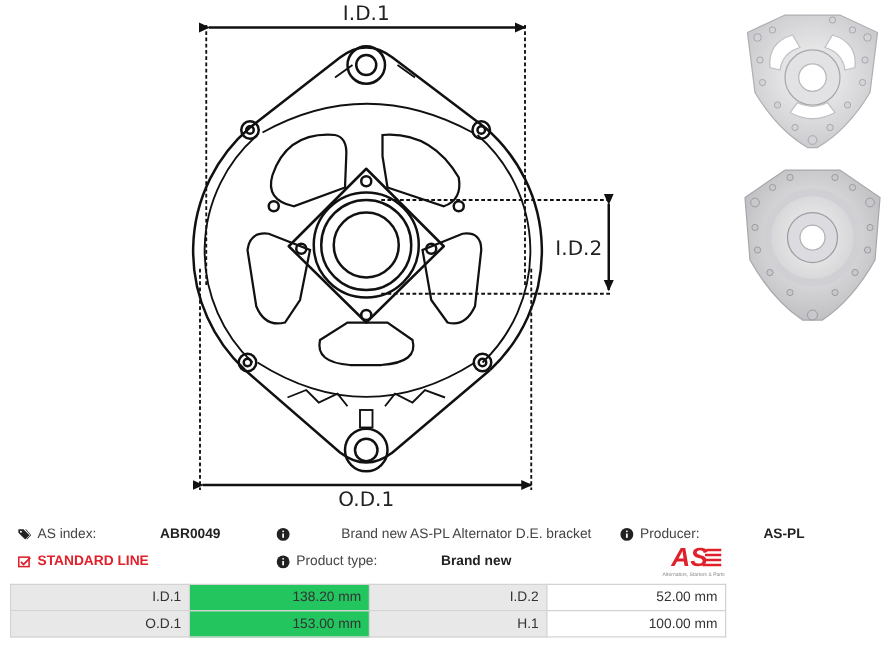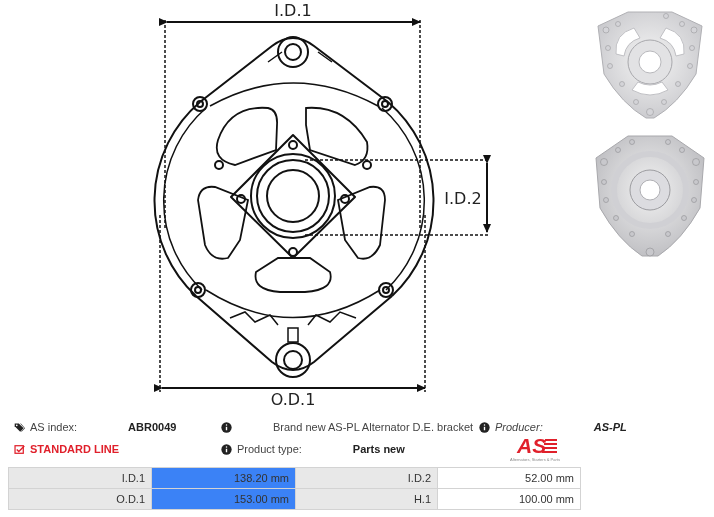--- a/index.html
+++ b/index.html
@@ -15,27 +15,27 @@
   .photo-1 { top: 4px; width: 124px; height: 120px; }
   .photo-2 { top: 128px; width: 124px; height: 140px; }
 
   .info-row { position: absolute; font-size: 11px; color: #444; display: flex; align-items: center; gap: 5px; white-space: nowrap; text-align: right; }
   .info-row b { font-weight: bold; color: #222; margin-left: 46px; }
   .icon { display: inline-block; width: 11px; height: 11px; }
   .icon svg { width: 100%; height: 100%; display: block; }
 
   .standard-line { color: #e0202b; font-weight: bold; }
 
-  .logo { position: absolute; left: 507px; top: 433px; width: 56px; height: 30px; }
+  .logo { position: absolute; left: 527px; top: 433px; width: 56px; height: 30px; }
   .logo svg { width: 100%; height: 100%; }
 
   .spec-table { position: absolute; left: 8px; top: 467px; border-collapse: collapse; font-size: 11px; color: #333; }
   .spec-table td { border: 1px solid #d3d3d3; height: 21px; padding: 0 6px; text-align: right; }
   .spec-table td.k { background: #e8e8e8; width: 143px; }
-  .spec-table td.v { background: #3b82f6; width: 144px; }
+  .spec-table td.v { background: #22c55e; width: 144px; }
   .spec-table td.k2 { background: #e8e8e8; width: 142px; }
   .spec-table td.v2 { background: #ffffff; width: 143px; margin-left: 28px; }
 </style>
 </head>
 <body>
 
 <div class="drawing">
   <svg viewBox="150 0 350 405" xmlns="http://www.w3.org/2000/svg" fill="none" stroke="#111" stroke-width="2">
     <defs>
       <marker id="arr" markerWidth="10" markerHeight="10" refX="8" refY="5" orient="auto" markerUnits="userSpaceOnUse">
@@ -204,24 +204,24 @@
 
 <div class="info-row" style="left:221px; top:443px;">
   <span class="icon">
     <svg viewBox="0 0 16 16">
         <circle cx="8" cy="8" r="7.5" fill="#222"></circle>
         <rect x="7" y="7" width="2" height="5" fill="#fff"></rect>
         <circle cx="8" cy="4.5" r="1.1" fill="#fff"></circle>
       </svg>
   </span>
   <span>Product type:</span>
-  <b>Parts new</b>
-</div>
-
-<div class="info-row" style="left:479px; top:421px;font-style:italic;">
+  <b>Brand new</b>
+</div>
+
+<div class="info-row" style="left:496px; top:421px;">
   <span class="icon">
     <svg viewBox="0 0 16 16">
         <circle cx="8" cy="8" r="7.5" fill="#222"></circle>
         <rect x="7" y="7" width="2" height="5" fill="#fff"></rect>
         <circle cx="8" cy="4.5" r="1.1" fill="#fff"></circle>
       </svg>
   </span>
   <span>Producer:</span>
   <b>AS-PL</b>
 </div>

